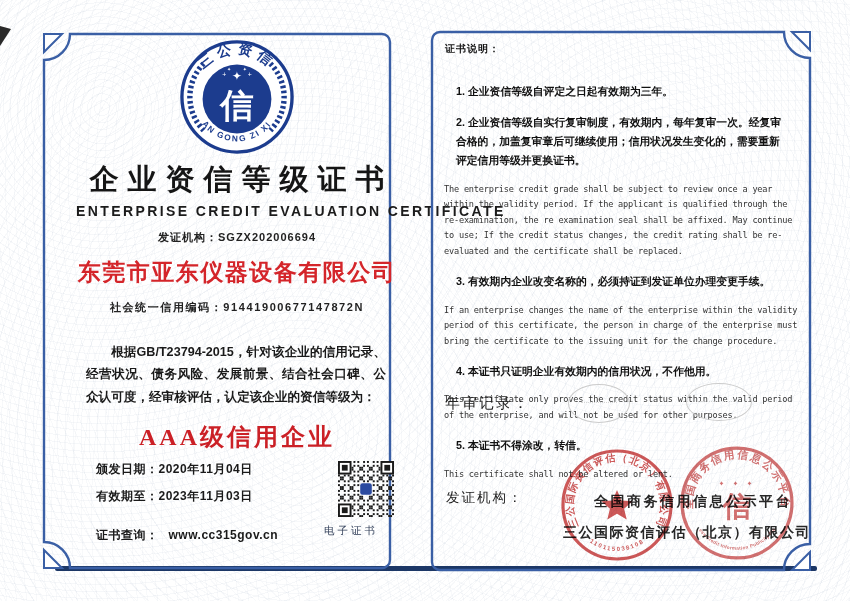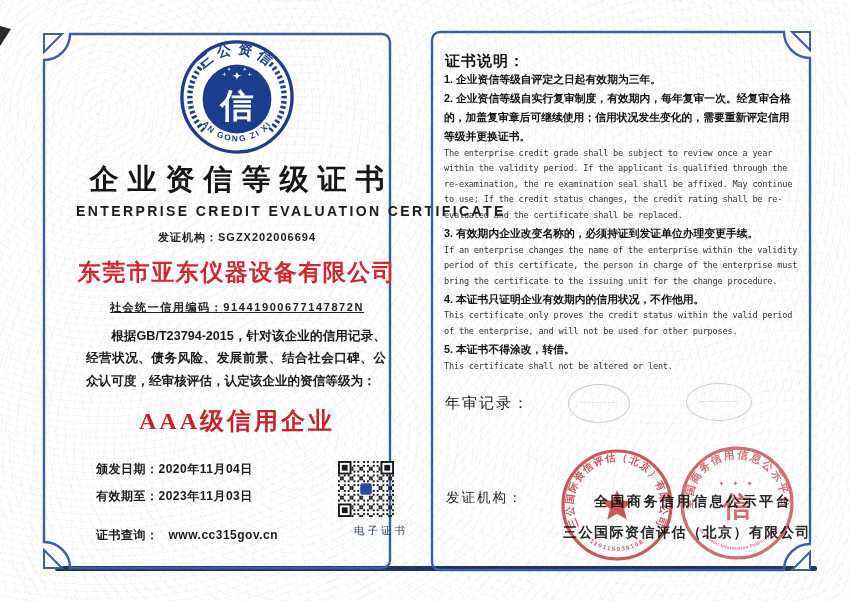--- a/index.html
+++ b/index.html
@@ -18,37 +18,37 @@
   .page.right{left:428px;top:28px;width:386px;height:546px;}
   .pg-border{position:absolute;left:0;top:0;}
   
   .lp-content{position:absolute;left:36px;top:0;width:322px;text-align:center;}
   .logo{margin-top:8px;}
   .cert-title{margin:0;margin-top:0px;font-size:29px;font-weight:700;letter-spacing:9px;color:#151515;
     font-family:"Liberation Sans","DejaVu Sans",sans-serif;white-space:nowrap;text-indent:9px;}
   .cert-sub{margin-top:3px;font-size:14px;font-weight:bold;letter-spacing:2.4px;color:#1b1b1b;white-space:nowrap;}
   .credit-code{margin-top:11px;font-size:11px;font-weight:bold;color:#222;letter-spacing:1px;}
   .company{margin-top:12px;font-size:23px;font-weight:900;color:#d4252a;letter-spacing:1.5px;white-space:nowrap;}
-  .uscc{margin-top:12px;font-size:11px;font-weight:bold;color:#222;letter-spacing:1.6px;white-space:nowrap;text-decoration:underline;}
-  .statement{margin-top:10px;padding:0 12px 0 10px;text-align:justify;font-size:12.6px;font-weight:bold;
+  .uscc{margin-top:12px;font-size:11px;font-weight:bold;color:#222;letter-spacing:1.6px;white-space:nowrap;}
+  .statement{margin-top:26px;padding:0 12px 0 10px;text-align:justify;font-size:12.6px;font-weight:bold;
     color:#1a1a1a;line-height:1.78;text-indent:2em;}
   .rating{margin-top:8px;font-size:24px;font-weight:900;color:#cb2026;letter-spacing:3px;
     font-family:"Liberation Serif","DejaVu Serif",serif;white-space:nowrap;}
   .dates{position:absolute;left:56px;top:431px;font-size:12px;font-weight:bold;color:#1a1a1a;}
   .dates .row{margin-bottom:10px;letter-spacing:.5px;}
   .dates .row.query{margin-top:22px;}
   .dates .gap{display:inline-block;width:10px;}
-  .qr-wrap{position:absolute;left:284px;top:431px;width:84px;text-align:right;}
+  .qr-wrap{position:absolute;left:284px;top:431px;width:84px;text-align:left;}
   .qr-svg{width:56px;height:56px;display:block;margin:0 auto;}
   .qr-caption{margin-top:7px;font-size:10.5px;letter-spacing:3px;color:#33405a;
     font-family:"Liberation Serif","DejaVu Serif",serif;}
   
-  .rp-heading{position:absolute;left:17px;top:24px;font-size:15px;font-weight:bold;color:#111;letter-spacing:1px;}
+  .rp-heading{position:absolute;left:17px;top:14px;font-size:10px;font-weight:bold;color:#111;letter-spacing:1px;}
   .notes{position:absolute;left:16px;top:42px;width:356px;}
-  .notes .zh{margin:0;font-size:10.8px;font-weight:bold;color:#111;line-height:1.75;}
+  .notes .zh{margin:12px;font-size:10.8px;font-weight:bold;color:#111;line-height:1.75;}
   .notes .en{margin:0;font-size:8.6px;color:#333;line-height:1.82;letter-spacing:-.2px;
     font-family:"DejaVu Sans Mono","Liberation Mono",monospace;}
   .annual-label{position:absolute;left:17px;top:366px;font-size:15px;color:#222;letter-spacing:2px;}
   .review-oval{position:absolute;border:1px solid #cccccc;border-radius:50%;}
   .review-oval.o1{left:140px;top:356px;width:60px;height:37px;}
   .review-oval.o2{left:258px;top:355px;width:64px;height:36px;}
   .oval-mark{position:absolute;left:20%;top:46%;width:60%;height:2px;border-top:1px dotted #d5d5d5;}
   .issuer-label{position:absolute;left:18px;top:461px;font-size:13.5px;color:#222;letter-spacing:2px;}
   .issuer-line1{position:absolute;left:130px;top:465px;width:270px;text-align:center;
     font-size:14px;font-weight:bold;color:#272727;letter-spacing:2.5px;white-space:nowrap;}

